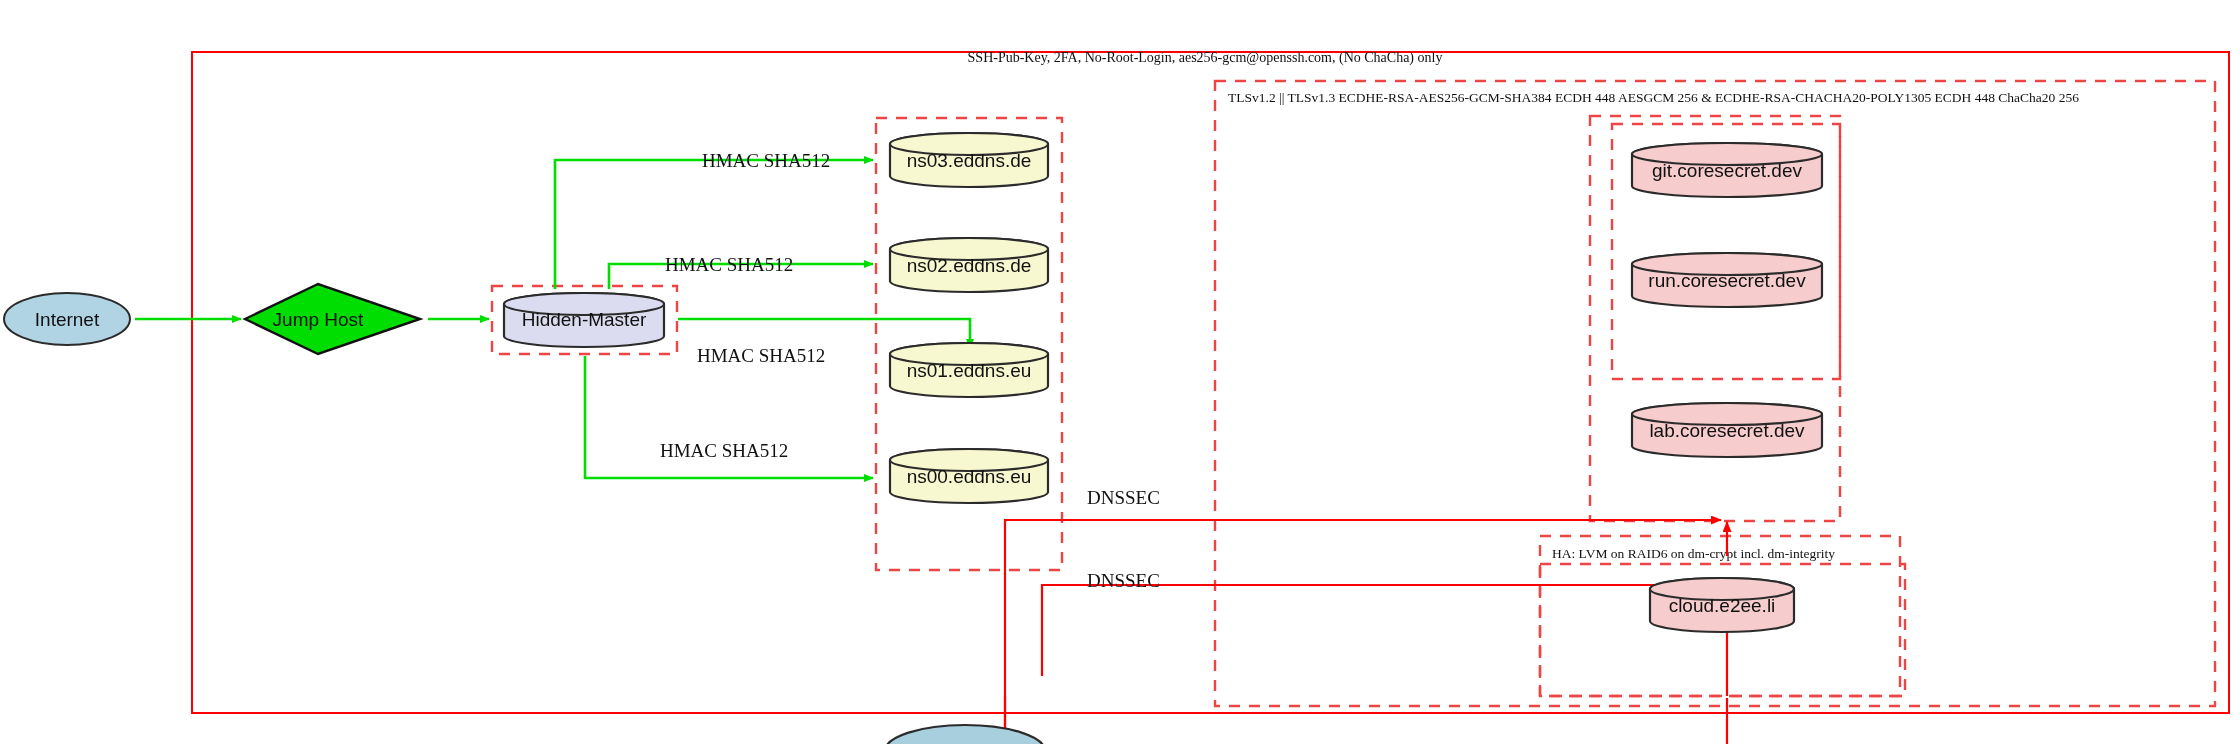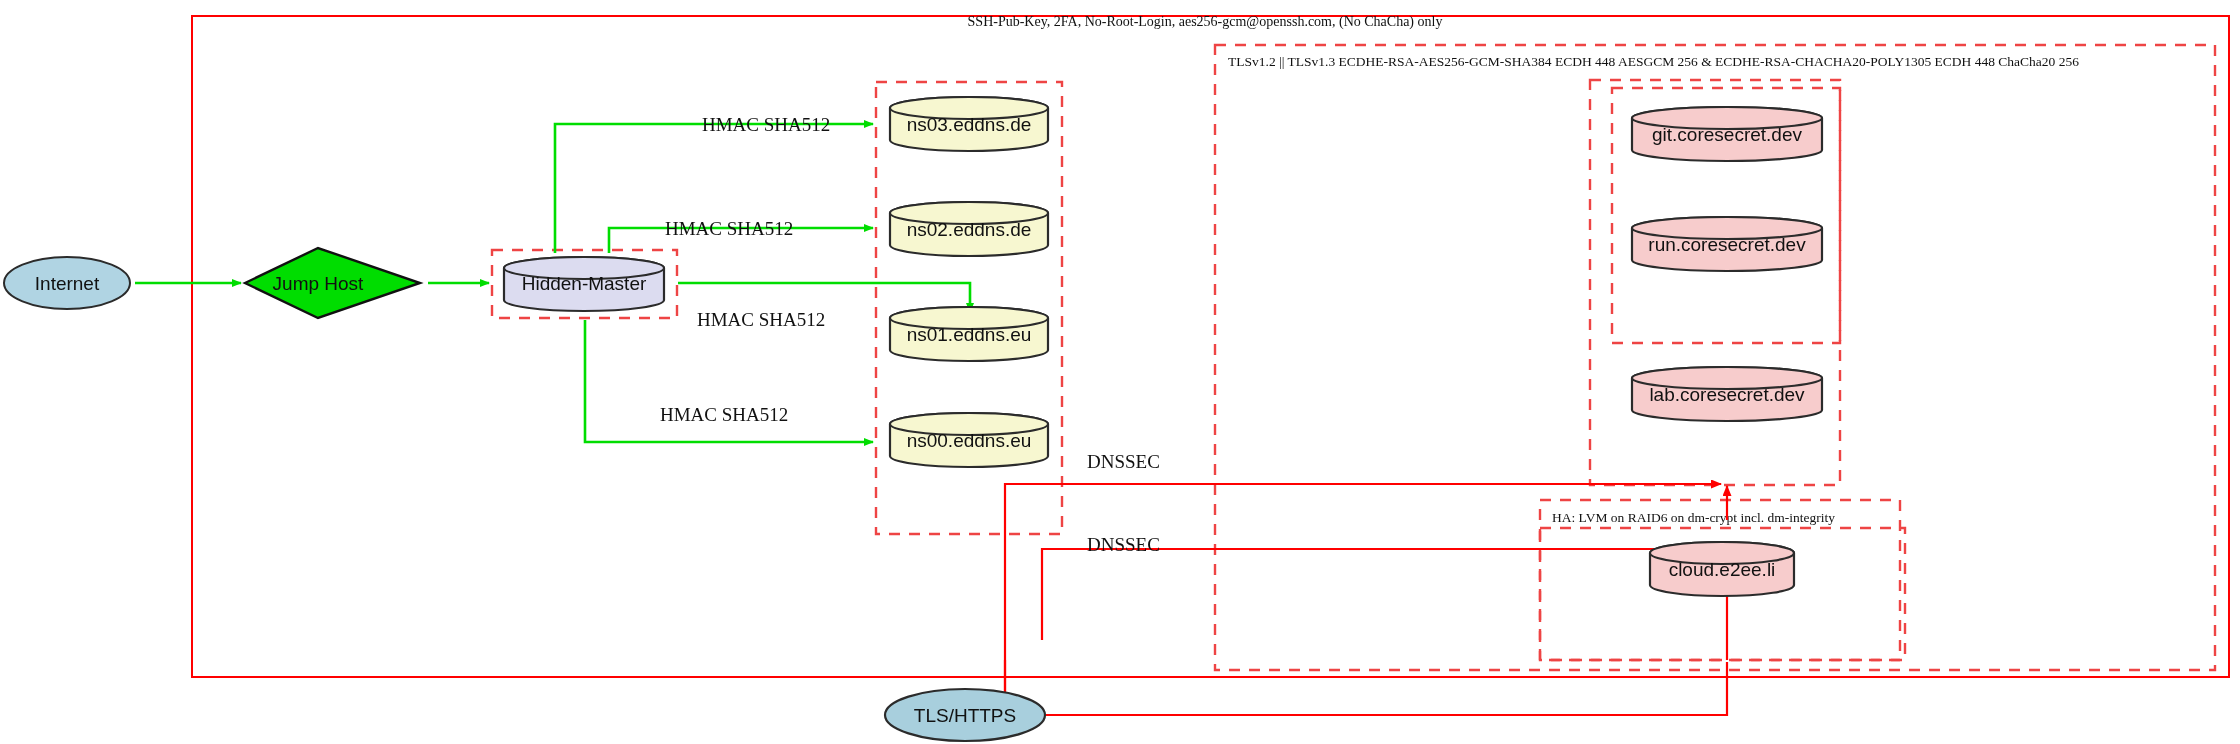--- a/index.html
+++ b/index.html
@@ -1,17 +1,17 @@
 <!DOCTYPE html>
 <html><head>
 <meta charset="utf-8">
 <style>
   html,body{margin:0;padding:0;background:#ffffff;}
   body{width:2240px;height:744px;font-family:"Liberation Sans",sans-serif;overflow:hidden;}
-  #stage{position:relative;width:2240px;height:664px;}
+  #stage{position:relative;width:2240px;height:664px;margin-top:36px;}
   svg#diagram{position:absolute;left:0;top:0;width:2240px;height:744px;}
   .serif{font-family:"Liberation Serif",serif;}
   .sans{font-family:"Liberation Sans",sans-serif;}
 </style>
 </head>
 <body>
 
 <div id="stage">
   <svg id="diagram" viewBox="0 0 2240 744">
     <defs>

